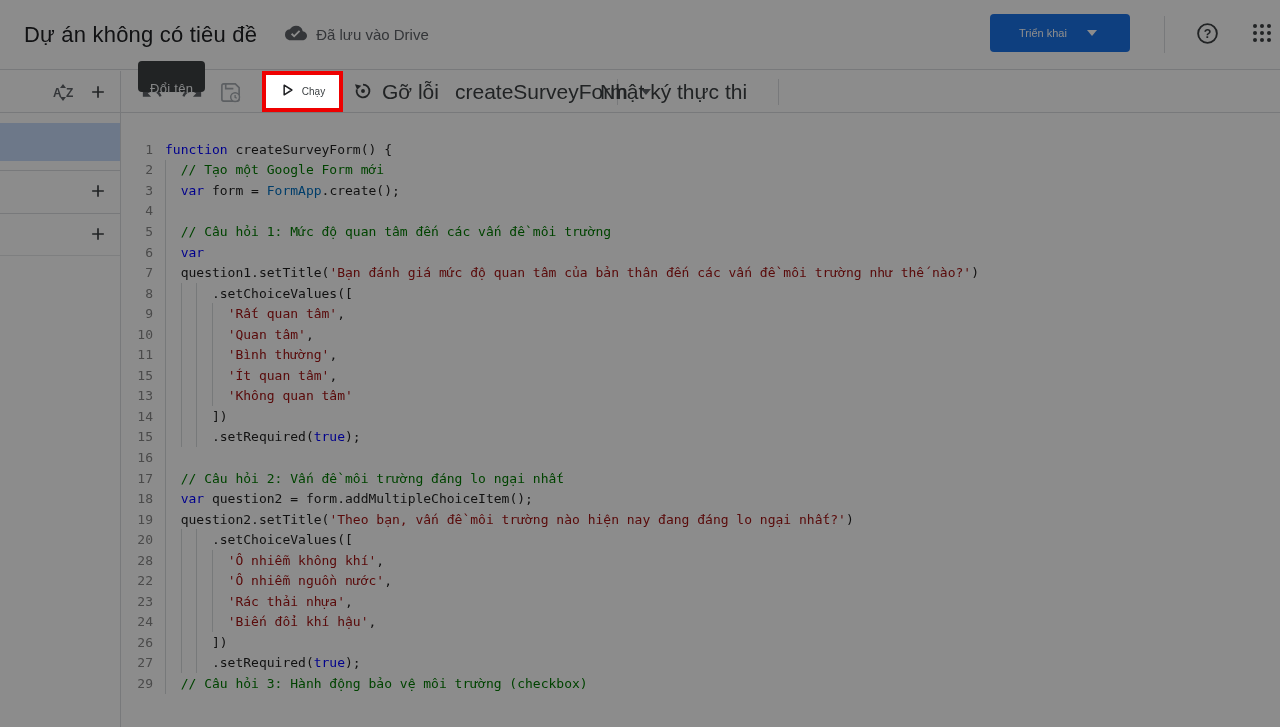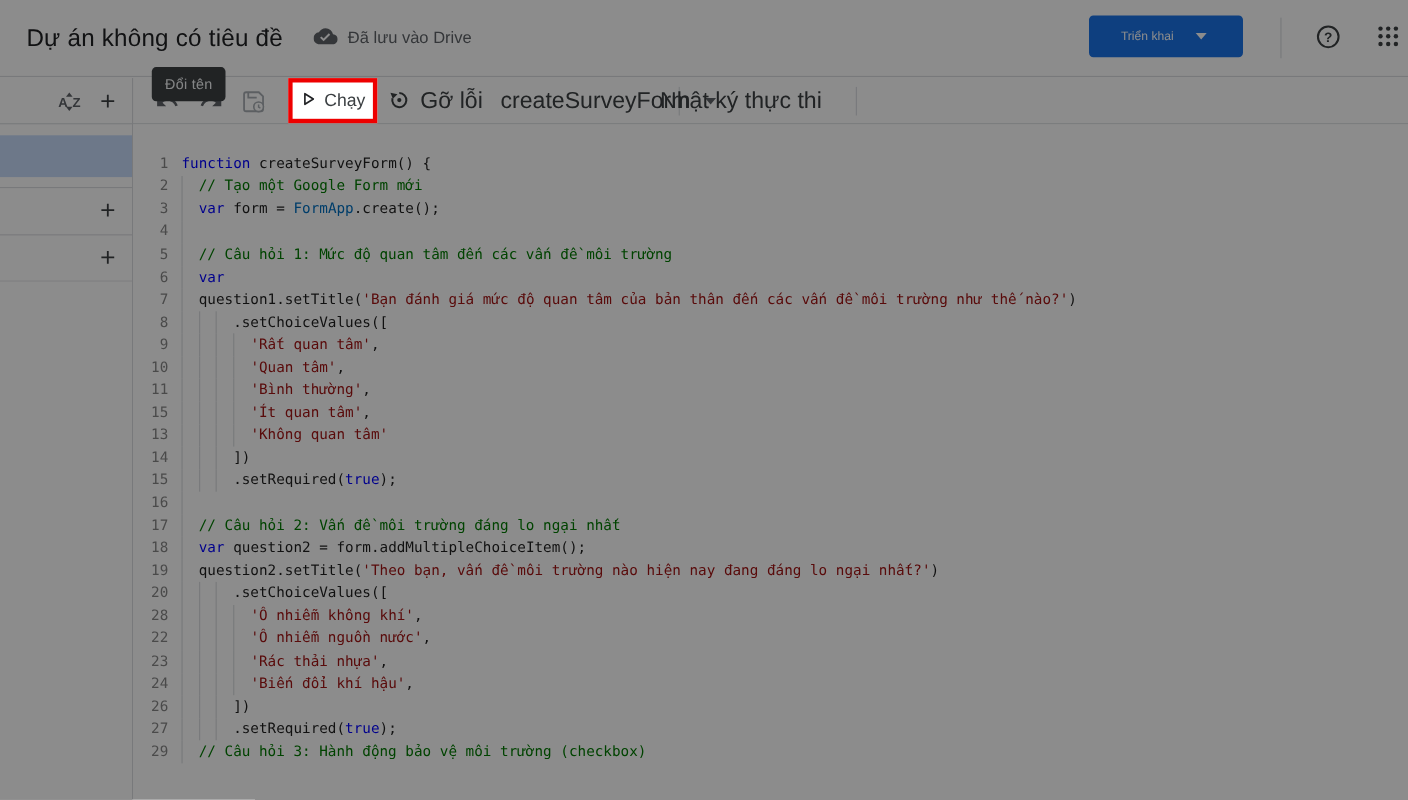--- a/index.html
+++ b/index.html
@@ -44,27 +44,27 @@
   .ln{flex:none;width:36px;text-align:right;padding-right:4px;
       font-family:"DejaVu Sans Mono",monospace;font-size:13px;color:#878787;}
   .lc{position:relative;flex:1;padding-left:8px;white-space:pre;height:100%;
       display:flex;align-items:center;
       font-family:"DejaVu Sans Mono",monospace;font-size:13px;color:#1f1f1f;}
   .ig{position:absolute;top:0;height:100%;width:1px;background:#d9dcdf;}
   .tok-kw{color:#0000ff;} .tok-str{color:#a31515;} .tok-cm{color:#007b00;} .tok-api{color:#0070c1;}
   
   .tooltip{position:absolute;left:138px;top:61px;height:31px;z-index:10;background:#3c4043;
            border-radius:4px;color:#f1f3f4;font-size:13px;font-weight:500;letter-spacing:.3px;
-           line-height:31px;padding:0 12px;}
+           line-height:31px;padding:12px 12px;}
   
   .dim{position:absolute;inset:0;background:rgba(0,0,0,0.45);z-index:50;}
   .run-highlight{position:absolute;left:262px;top:71px;width:81px;height:41px;z-index:60;
                  background:#fff;border:4px solid #ee0000;display:flex;align-items:center;
                  justify-content:center;gap:7px;cursor:pointer;padding:0;}
-  .run-highlight .lbl{font-size:16px;font-weight:500;color:#3c4043;}
+  .run-highlight .lbl{font-size:10px;font-weight:500;color:#3c4043;}
 </style>
 </head>
 <body>
 
 <div class="stage">
 
   <header class="topbar">
     <div class="proj-title">Dự án không có tiêu đề</div>
     <div class="save-status">
       <span>

